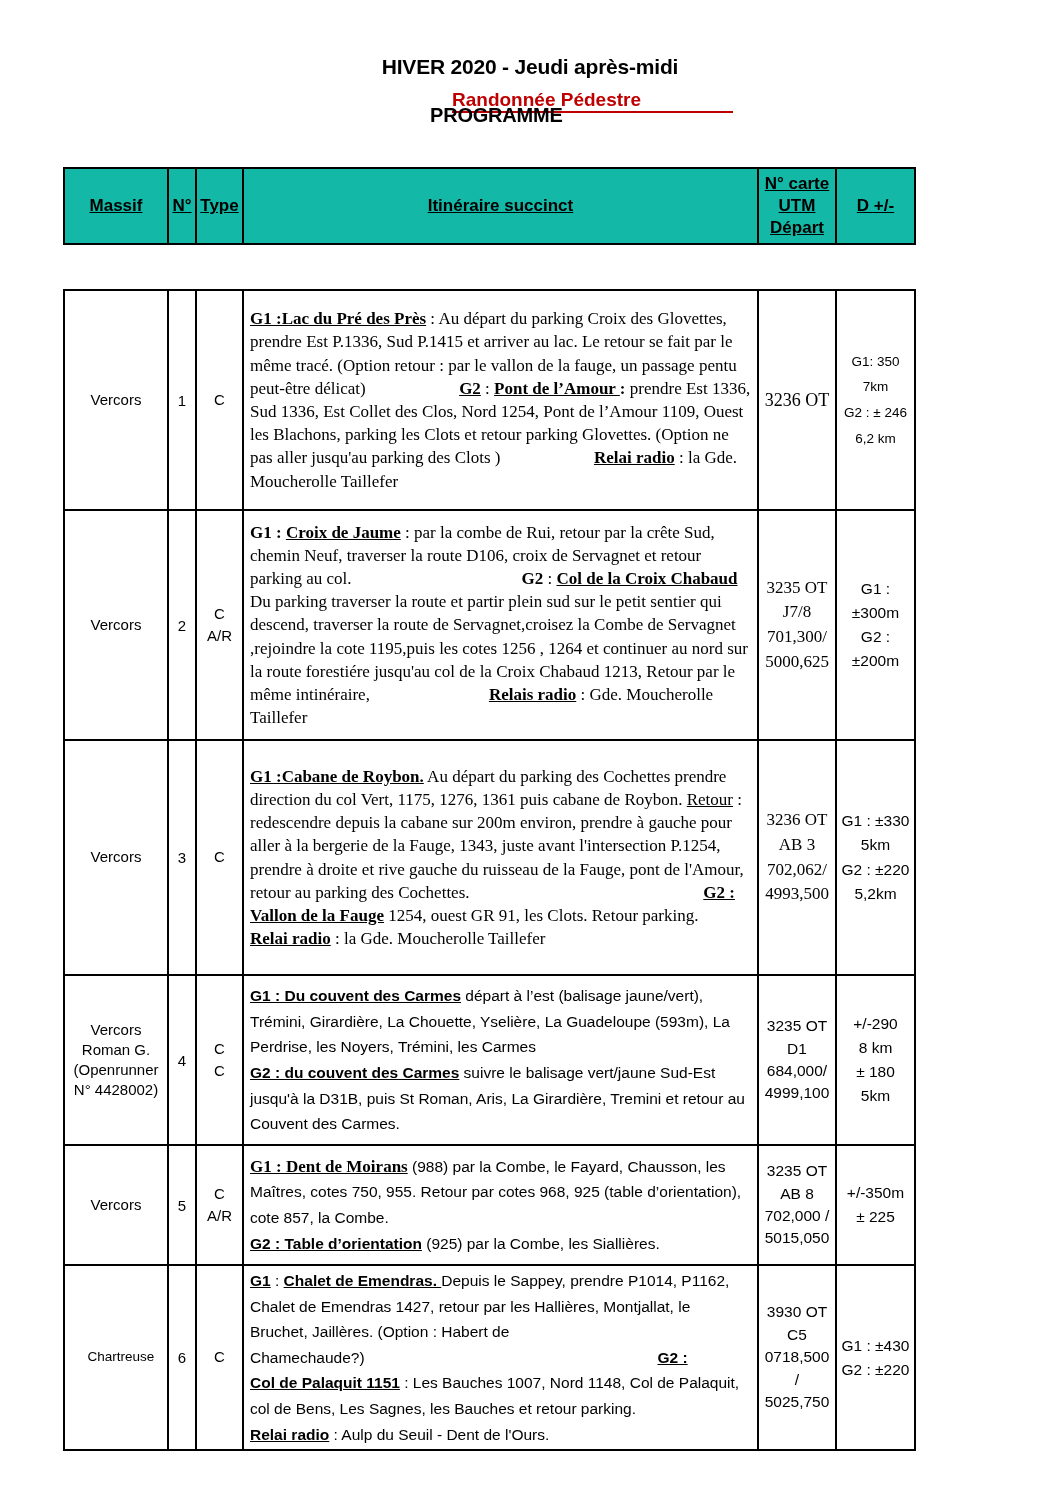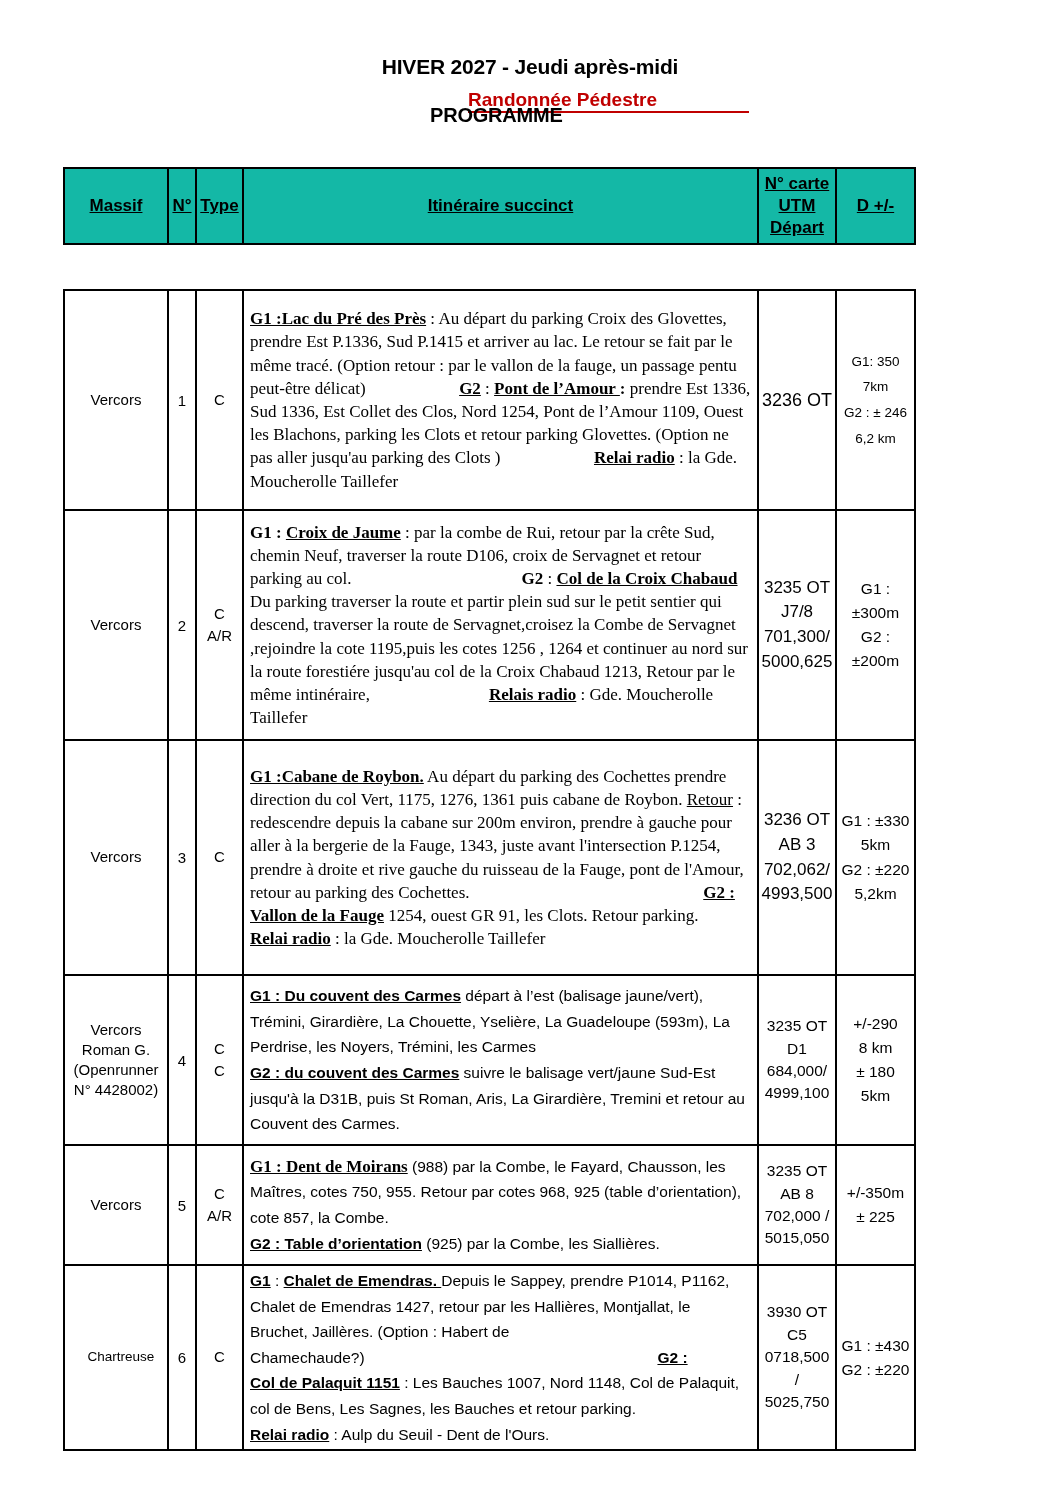--- a/index.html
+++ b/index.html
@@ -3,21 +3,21 @@
 <meta charset="utf-8">
 <style>
   html,body{margin:0;padding:0;background:#fff;}
   .page{position:relative;width:1058px;height:1497px;background:#ffffff;overflow:hidden;
         font-family:"Liberation Sans",sans-serif;color:#000;}
 
   
   .logo{position:absolute;left:84px;top:48px;width:120px;height:126px;}
   .hdr1{position:absolute;left:230px;top:55px;width:600px;text-align:center;
         font-size:21px;font-weight:bold;letter-spacing:-0.2px;}
-  .hdr2{position:absolute;left:468px;top:89px;font-size:19px;font-weight:bold;color:#c00000;}
+  .hdr2{position:absolute;left:452px;top:89px;font-size:19px;font-weight:bold;color:#c00000;}
   .hdr2 .u-ext{border-bottom:2.5px solid #c00000;padding-right:92px;padding-bottom:1px;}
   .hdr3{position:absolute;left:430px;top:104px;font-size:20px;font-weight:bold;letter-spacing:-0.2px;}
 
   .section-title{position:absolute;left:63px;top:255px;width:851px;text-align:center;
         color:#c00000;font-weight:bold;font-size:16.5px;text-decoration:underline;letter-spacing:0.2px;}
 
   
   table{border-collapse:collapse;table-layout:fixed;}
   td{border:2px solid #000;vertical-align:middle;overflow:hidden;}
   #header-table{position:absolute;left:63px;top:167px;width:851px;}
@@ -30,33 +30,33 @@
   .r4{height:170px;} .r5{height:120px;} .r6{height:185px;}
 
   .c-massif{text-align:center;font-size:15px;line-height:1.35;overflow-wrap:anywhere;padding:0 2px;}
   .massif-small{font-size:13.5px;padding-left:12px;}
   .c-num{text-align:center;font-size:15px;}
   .c-type{text-align:center;font-size:15px;white-space:pre-line;line-height:1.5;}
   .c-itin{padding:2px 5px 2px 6px;border-radius:20px;}
   .row-serif .c-itin{font-family:"Liberation Serif",serif;font-size:17px;line-height:23.2px;}
   .row-sans .c-itin{font-size:15.5px;line-height:25.6px;}
   .c-carte{text-align:center;white-space:pre-line;line-height:1.45;}
-  .carte-serif{font-family:Liberation Sans, sans-serif;font-size:17px;margin-left:21px;}
+  .carte-serif{font-family:Liberation Serif, serif;font-size:17px;margin-left:21px;}
   .carte-lg{font-size:18px;}
   .carte-sans{font-size:15.5px;}
   .c-deniv{text-align:center;font-size:15.5px;white-space:pre-line;line-height:1.55;}
   .deniv-small{font-size:13.5px;line-height:1.9;}
 </style>
 </head>
 <body>
 
 <div class="page">
 
 
-  <div class="hdr1">HIVER 2027 -  Jeudi après-midi</div>
+  <div class="hdr1">HIVER 2020 -  Jeudi après-midi</div>
   <div class="hdr2">
     <span class="u-ext">Randonnée Pédestre</span>
   </div>
   <div class="hdr3">PROGRAMME</div>
 
   <table id="header-table">
     <colgroup>
         <col style="width:104px">
         <col style="width:28px">
         <col style="width:47px">

